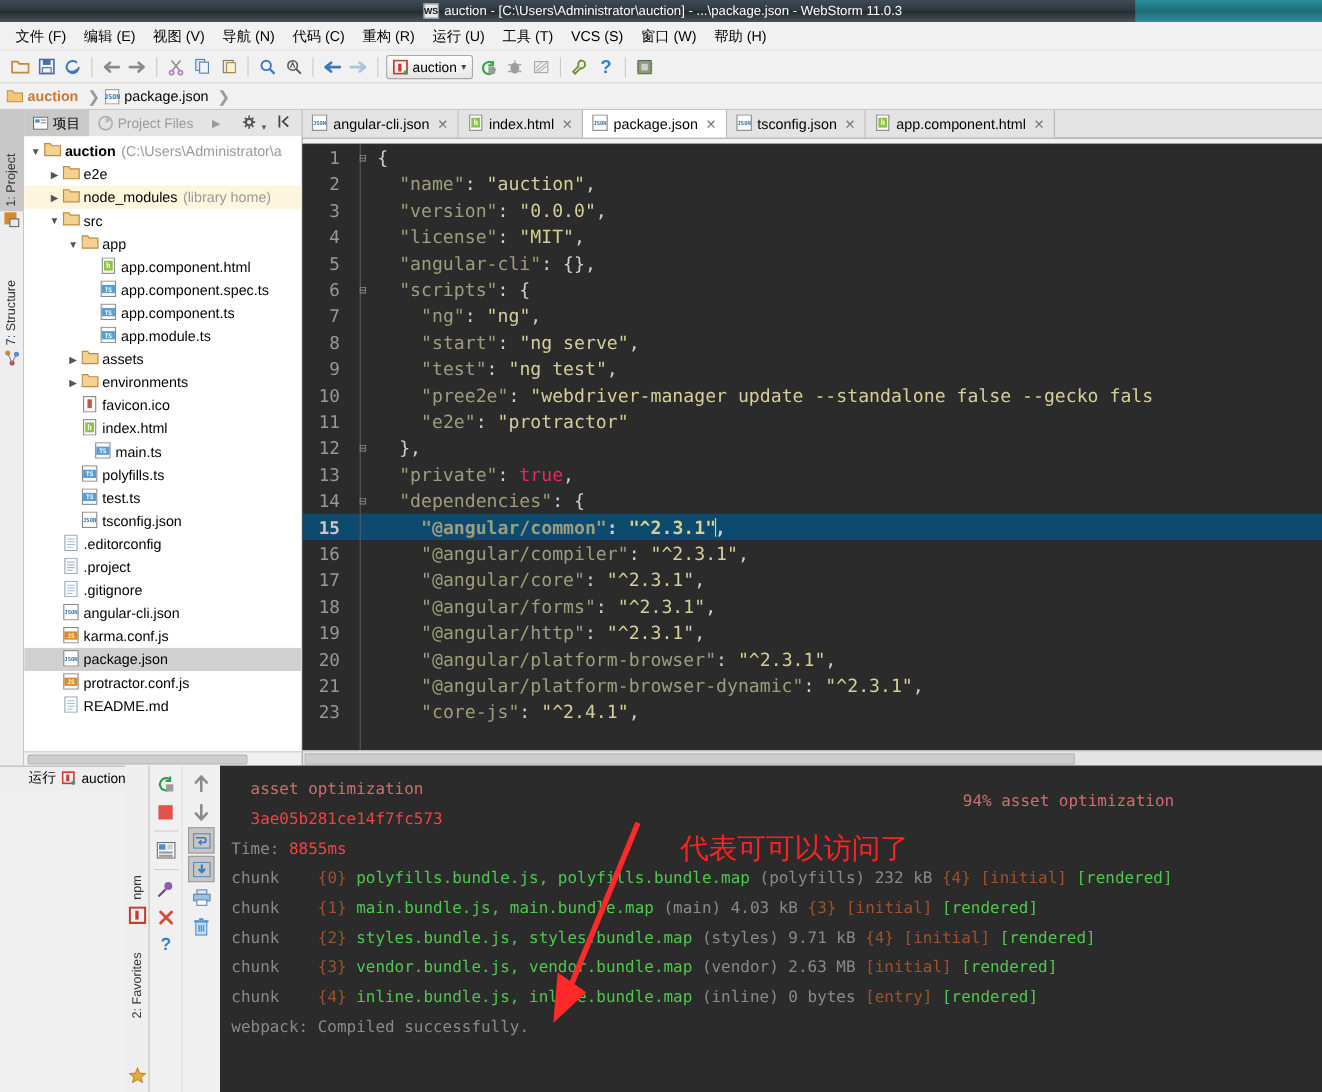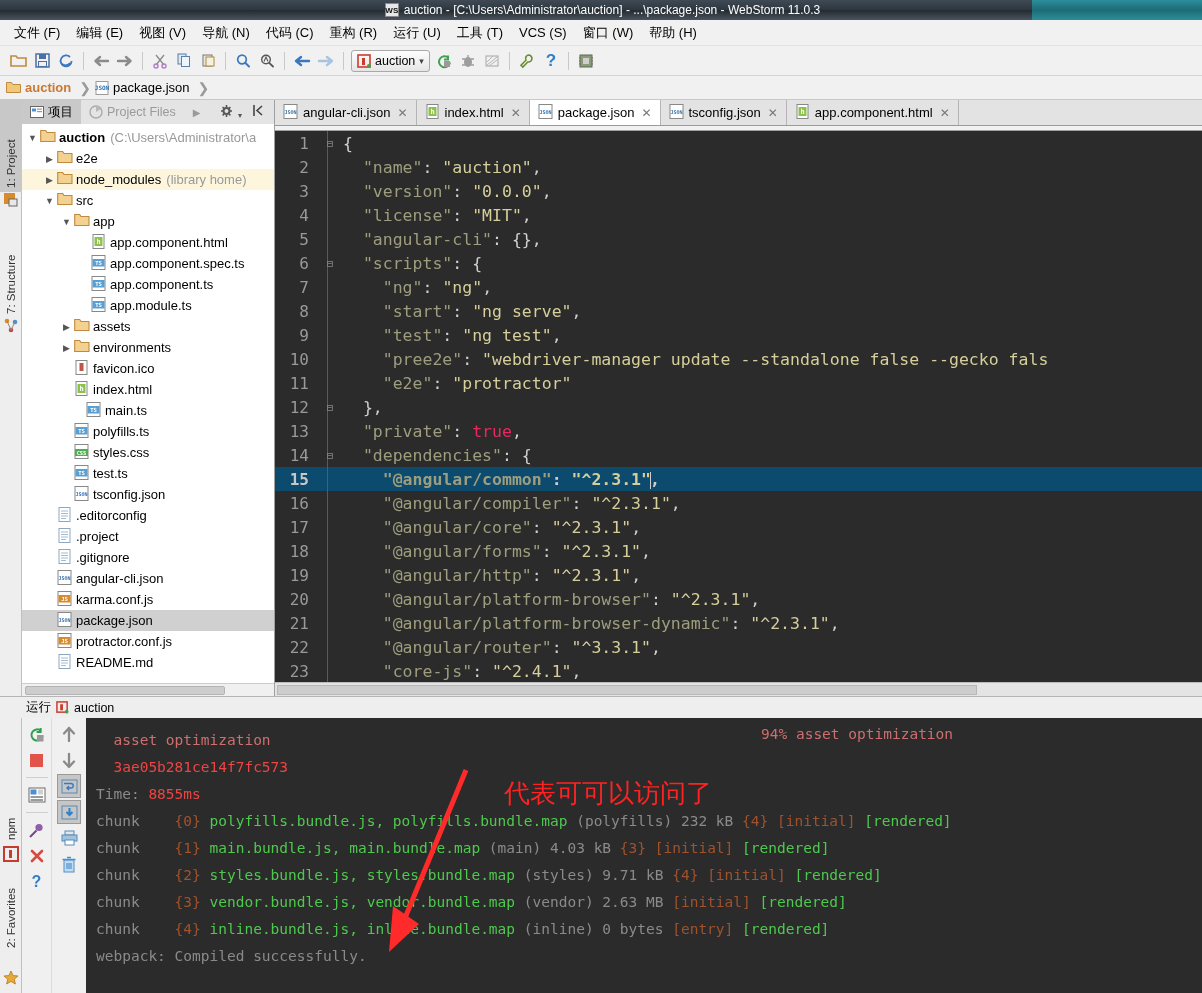--- a/index.html
+++ b/index.html
@@ -112,41 +112,41 @@
   .k{ color:#9e9e7e; }      
   .s{ color:#d6cf9a; }      
   .p{ color:#cfcfcf; }      
   .b{ color:#cc7832; }
   .tru{ color:#e8295f; }
   .caret{ display:inline-block; width:1px; height:17px; background:#d0d0d0; vertical-align:middle; margin:0 -1px;}
   #foldline{ position:absolute; left:52px; top:0; bottom:0; width:1px; background:#5a5a5a;}
   #codescroll{ height:14px; background:#e4e4e4; border-top:1px solid #bbb; position:relative; }
   #codescroll .thumb{ position:absolute; left:2px; top:2px; width:700px; height:10px; background:#cdcdcd; border:1px solid #b8b8b8;}
   
-  #runpanel{ position:absolute; top:696px; left:0; right:0; bottom:0; background:#f0f0f0; display:flex; flex-direction:column;}
+  #runpanel{ position:absolute; top:696px; left:0; right:0; bottom:0; background:#f0f0f0; display:flex; }
   #runhdr{ height:22px; background:#eeeeee; display:flex; align-items:center; gap:5px; padding-left:26px; font-size:12.5px; border-top:1px solid #b5b5b5;}
   #runbody{ flex:1; display:flex; min-height:0;}
   #runstrip{ width:22px; background:#eeeeee; position:relative; border-right:1px solid #c0c0c0;}
   .runtools{ width:30px; background:#f0f0f0; display:flex; flex-direction:column; align-items:center; padding-top:4px; gap:2px; border-right:1px solid #dcdcdc;}
   .runtools2{ width:34px; background:#f0f0f0; display:flex; flex-direction:column; align-items:center; padding-top:4px; gap:2px;}
   .rbtn{ width:24px; height:24px; display:flex; align-items:center; justify-content:center; cursor:default;}
   .rbtn.pressed{ background:#c6c6c6; border:1px solid #9a9a9a; }
   .rsep{ width:22px; height:1px; background:#cfcfcf; margin:3px 0;}
   #console{
     flex:1; background:#2b2b2b; position:relative; overflow:hidden;
     font-family:"DejaVu Sans Mono","Liberation Mono",monospace; font-size:14.5px;
     padding:8px 0 0 10px;
   }
   .oline{ height:27px; display:flex; align-items:center; white-space:pre; color:#bbb;}
   .g{ color:#4ec94e; }
   .org{ color:#a0522d; }
   .wht{ color:#ef4444; }
   .pnk{ color:#cd6f6f; }
   .dim2{ color:#8a8a8a; }
-  #pct{ position:absolute; left:675px; top:8px; color:#cd6f6f; font-size:14.5px;}
+  #pct{ position:absolute; left:675px; top:25px; color:#cd6f6f; font-size:14.5px;}
   #cn{ position:absolute; left:418px; top:58px; color:#ff2222; font-size:26px; font-family:"DejaVu Sans",sans-serif; white-space:nowrap;}
   #arrow{ position:absolute; left:285px; top:48px; width:110px; height:190px; pointer-events:none;}
   
   #favstar{ position:absolute; left:3px; bottom:4px; }
 </style>
 </head>
 <body>
 
 <div id="titlebar">
   <div class="ws-icon">WS</div>
@@ -483,29 +483,20 @@
           <span>main.ts</span>
         </div>
         <div class="trow" style="padding-left: 38px;">
           <span class="arrow"></span>
           <span class="icn"><svg width="15" height="15" viewBox="0 0 15 15">
               <rect x="1" y="0.5" width="13" height="14" fill="#fff" stroke="#888"></rect>
               <rect x="1.5" y="4" width="12" height="7.5" fill="#5a9fd4"></rect>
               <text x="7.5" y="10" font-size="5.6" text-anchor="middle" fill="#fff" font-family="monospace" font-weight="bold">TS</text>
             </svg></span>
           <span>polyfills.ts</span>
-        </div>
-        <div class="trow" style="padding-left: 38px;">
-          <span class="arrow"></span>
-          <span class="icn"><svg width="15" height="15" viewBox="0 0 15 15">
-              <rect x="1" y="0.5" width="13" height="14" fill="#fff" stroke="#888"></rect>
-              <rect x="1" y="5" width="13" height="7" fill="#4caf50"></rect>
-              <text x="7.5" y="10.6" font-size="5.4" text-anchor="middle" fill="#fff" font-family="monospace" font-weight="bold">CSS</text>
-            </svg></span>
-          <span>styles.css</span>
         </div>
         <div class="trow" style="padding-left: 38px;">
           <span class="arrow"></span>
           <span class="icn"><svg width="15" height="15" viewBox="0 0 15 15">
               <rect x="1" y="0.5" width="13" height="14" fill="#fff" stroke="#888"></rect>
               <rect x="1.5" y="4" width="12" height="7.5" fill="#5a9fd4"></rect>
               <text x="7.5" y="10" font-size="5.6" text-anchor="middle" fill="#fff" font-family="monospace" font-weight="bold">TS</text>
             </svg></span>
           <span>test.ts</span>
         </div>
@@ -652,21 +643,20 @@
           <div class="cline"><div class="gut">12</div><div class="fold">⊟</div><div class="cbody"><span class="p">  </span><span class="p">},</span></div></div>
           <div class="cline"><div class="gut">13</div><div class="fold"></div><div class="cbody"><span class="p">  </span><span class="k">"private"</span><span class="p">: </span><span class="tru">true</span><span class="p">,</span></div></div>
           <div class="cline"><div class="gut">14</div><div class="fold">⊟</div><div class="cbody"><span class="p">  </span><span class="k">"dependencies"</span><span class="p">: </span><span class="p">{</span><span class="p"></span></div></div>
           <div class="cline cur"><div class="gut">15</div><div class="fold"></div><div class="cbody"><span class="p">    </span><span class="k">"@angular/common"</span><span class="p">: </span><span class="s">"^2.3.1"</span><span class="caret"></span><span class="p">,</span></div></div>
           <div class="cline"><div class="gut">16</div><div class="fold"></div><div class="cbody"><span class="p">    </span><span class="k">"@angular/compiler"</span><span class="p">: </span><span class="s">"^2.3.1"</span><span class="p">,</span></div></div>
           <div class="cline"><div class="gut">17</div><div class="fold"></div><div class="cbody"><span class="p">    </span><span class="k">"@angular/core"</span><span class="p">: </span><span class="s">"^2.3.1"</span><span class="p">,</span></div></div>
           <div class="cline"><div class="gut">18</div><div class="fold"></div><div class="cbody"><span class="p">    </span><span class="k">"@angular/forms"</span><span class="p">: </span><span class="s">"^2.3.1"</span><span class="p">,</span></div></div>
           <div class="cline"><div class="gut">19</div><div class="fold"></div><div class="cbody"><span class="p">    </span><span class="k">"@angular/http"</span><span class="p">: </span><span class="s">"^2.3.1"</span><span class="p">,</span></div></div>
           <div class="cline"><div class="gut">20</div><div class="fold"></div><div class="cbody"><span class="p">    </span><span class="k">"@angular/platform-browser"</span><span class="p">: </span><span class="s">"^2.3.1"</span><span class="p">,</span></div></div>
           <div class="cline"><div class="gut">21</div><div class="fold"></div><div class="cbody"><span class="p">    </span><span class="k">"@angular/platform-browser-dynamic"</span><span class="p">: </span><span class="s">"^2.3.1"</span><span class="p">,</span></div></div>
-          <div class="cline"><div class="gut">22</div><div class="fold"></div><div class="cbody"><span class="p">    </span><span class="k">"@angular/router"</span><span class="p">: </span><span class="s">"^3.3.1"</span><span class="p">,</span></div></div>
           <div class="cline"><div class="gut">23</div><div class="fold"></div><div class="cbody"><span class="p">    </span><span class="k">"core-js"</span><span class="p">: </span><span class="s">"^2.4.1"</span><span class="p">,</span></div></div>
         </div>
     </div>
     <div id="codescroll">
       <div class="thumb"></div>
     </div>
   </div>
 </div>
 
 <div id="runpanel">

